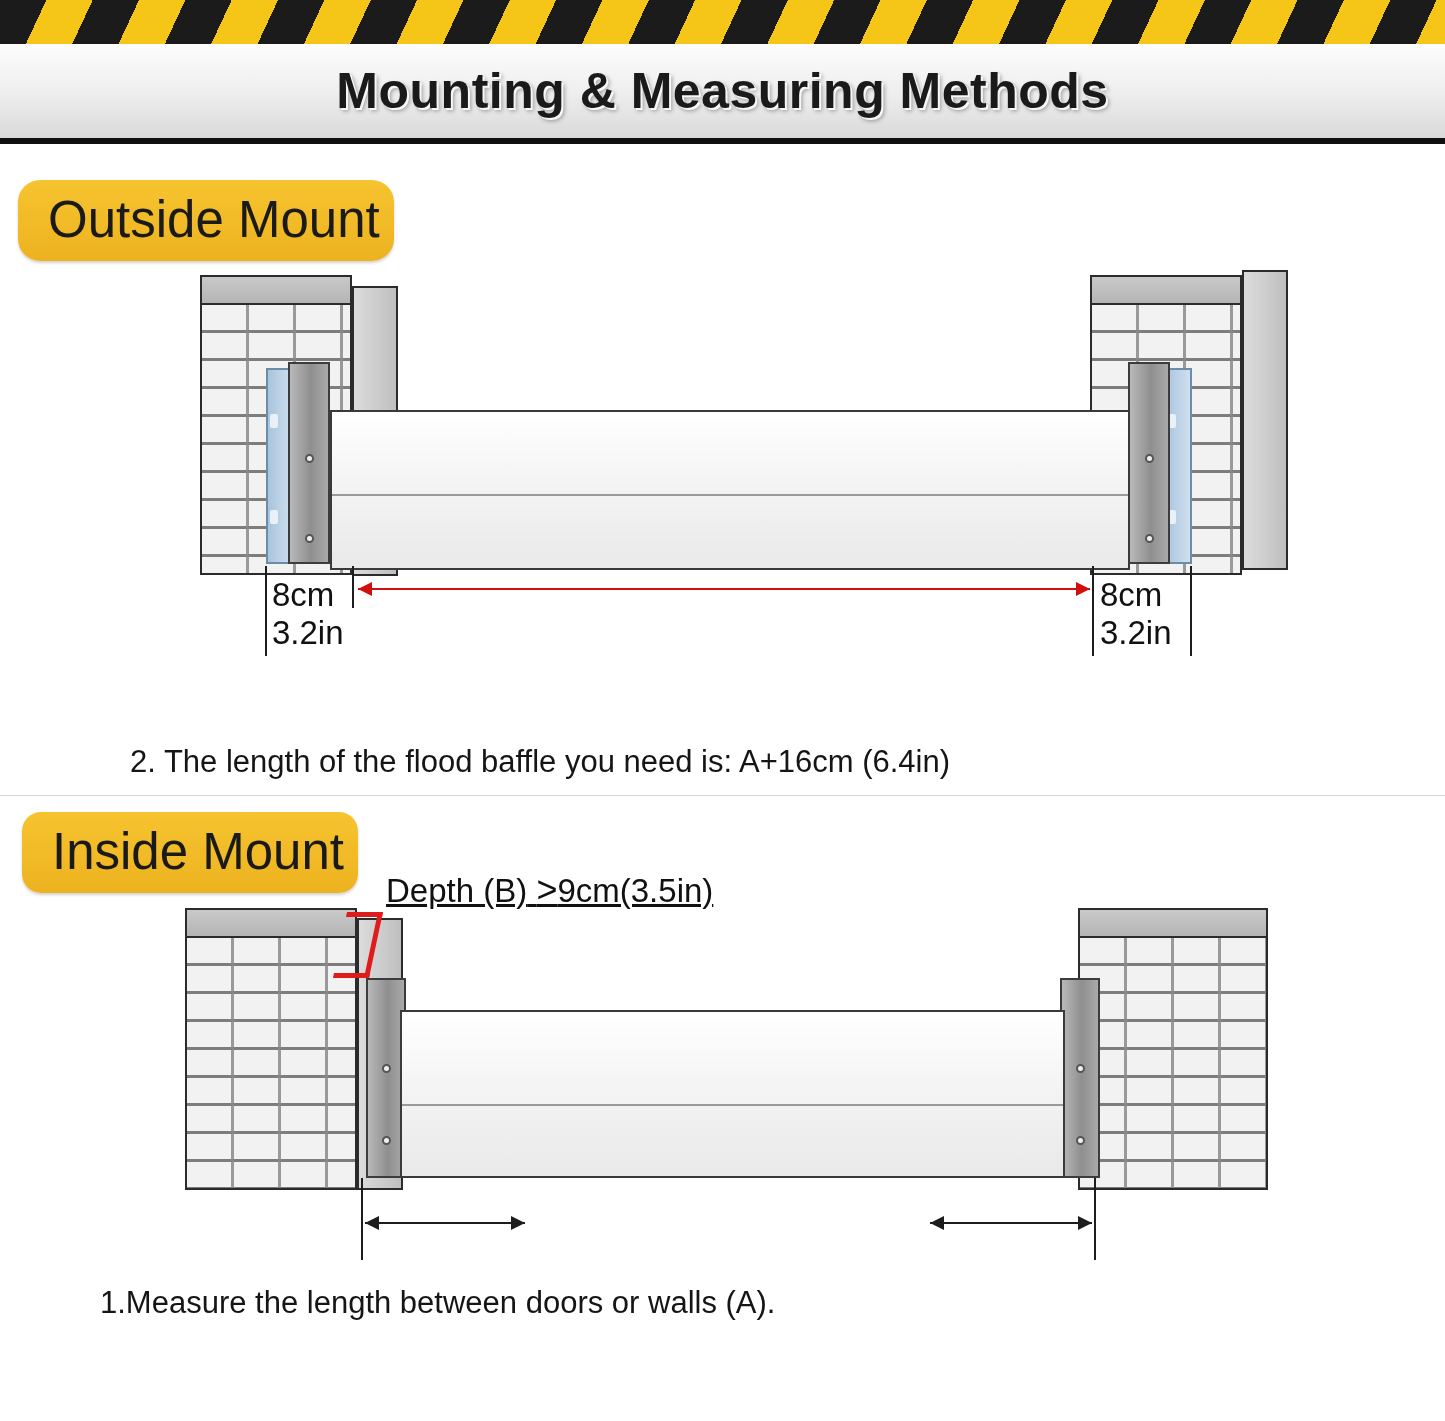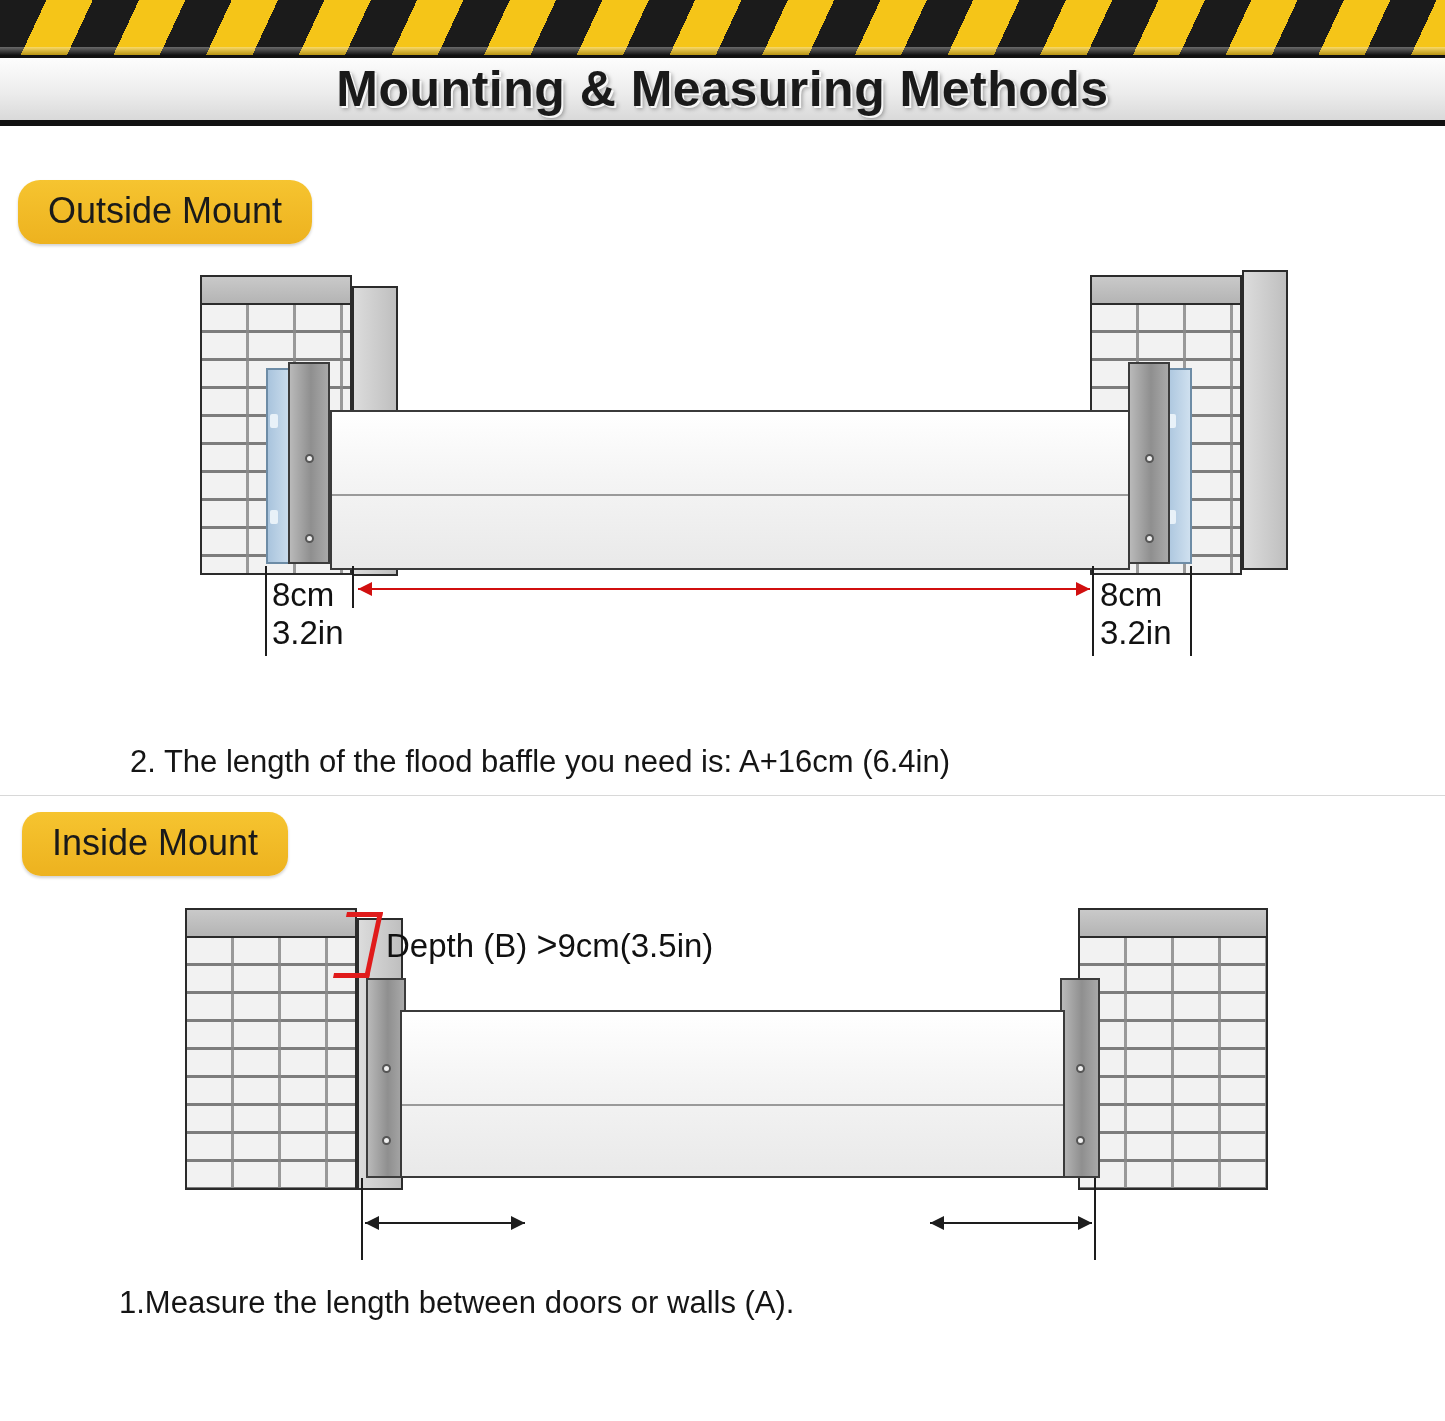--- a/index.html
+++ b/index.html
@@ -28,42 +28,42 @@
     border-bottom: 3px solid #111;
   }
   .hazard-bar::after {
     content: "";
     position: absolute; left: 0; bottom: 0;
     width: 100%; height: 8px;
     background: linear-gradient(180deg, rgba(255,255,255,.35), rgba(0,0,0,.25));
   }
   .title-band {
     position: absolute;
-    left: 0; top: 58px;
-    width: 1445px; height: 68px;
+    left: 0; top: 44px;
+    width: 1445px; height: 100px;
     background: linear-gradient(180deg, #fdfdfd 0%, #ededed 55%, #d9d9d9 100%);
     border-bottom: 6px solid #111;
     display: flex; align-items: center; justify-content: center;
   }
   .title-text {
     font-size: 50px;
     font-weight: bold;
     color: #1a1a1a;
     letter-spacing: 0.5px;
     text-shadow: 2px 2px 0 rgba(255,255,255,.9), 3px 3px 4px rgba(0,0,0,.35);
     white-space: nowrap;
   }
 
   
   .badge {
     position: absolute;
     background: linear-gradient(180deg, #f6c430 0%, #edb21f 100%);
     border-radius: 22px;
-    padding: 10px 30px 12px 30px;
-    font-size: 36px;
+    padding: 10px 14px 12px 30px;
+    font-size: 51px;
     color: #1a1a1a;
     box-shadow: 0 2px 3px rgba(0,0,0,.18);
     white-space: nowrap;
   }
   #badge-outside { left: 18px; top: 180px; }
   #badge-inside  { left: 22px; top: 812px; border-radius: 19px; }
 
   
   .pillar {
     position: absolute;
@@ -309,25 +309,25 @@
     <div class="screw" style="top:84px;"></div>
     <div class="screw" style="top:156px;"></div>
   </div>
 
   <div class="baffle" style="left:400px; top:1010px; width:665px; height:168px;">
     <div class="seam" style="top:92px;"></div>
   </div>
 
   <div class="caliper" style="left:340px; top:912px;"></div>
 
-  <div class="depth-label" style="left:386px; top:924px;">
+  <div class="depth-label" style="left:386px; top:869px;text-decoration:underline;">
     <span>Depth (B)</span>
     <span class="gt">&gt;</span><span>9cm(3.5in)</span>
   </div>
 
   <div class="tick" style="left:361px; top:1178px; width:2px; height:82px;"></div>
   <div class="tick" style="left:1094px; top:1178px; width:2px; height:82px;"></div>
   <div class="arrowline black" style="left:365px; top:1222px; width:160px;"></div>
   <div class="arrowline black" style="left:930px; top:1222px; width:162px;"></div>
 
-  <div class="note" style="left:100px; top:1285px;margin-left:19px;">1.Measure the length between doors or walls (A).</div>
+  <div class="note" style="left:100px; top:1285px;">1.Measure the length between doors or walls (A).</div>
 
 </div>
 
 </body></html>

